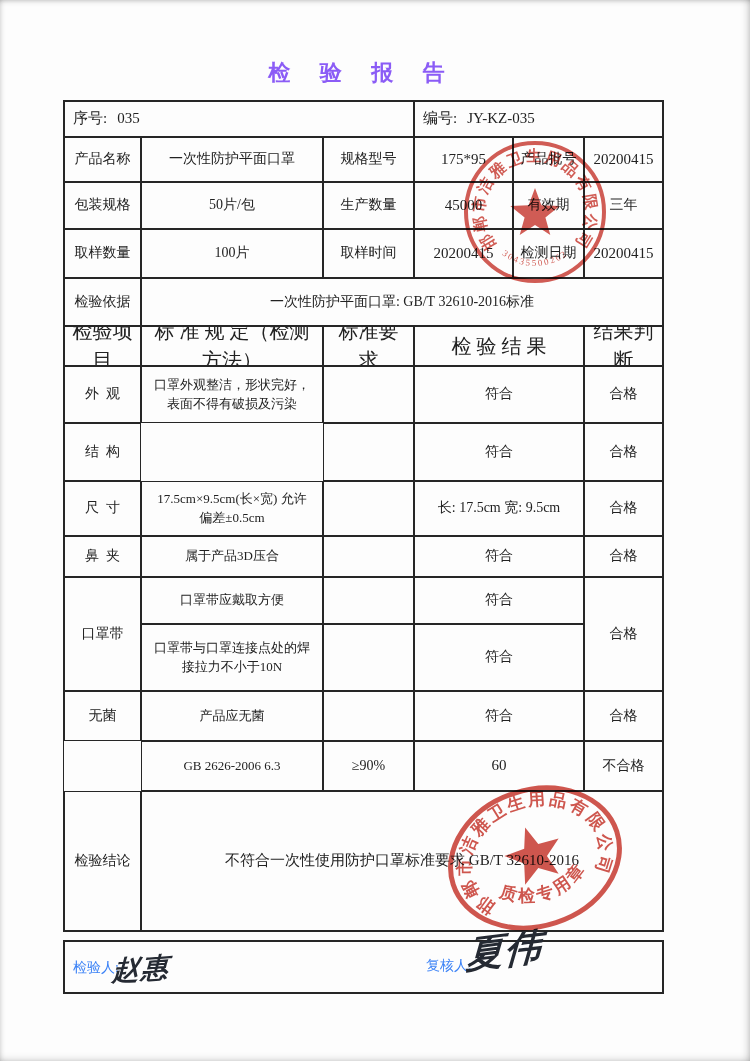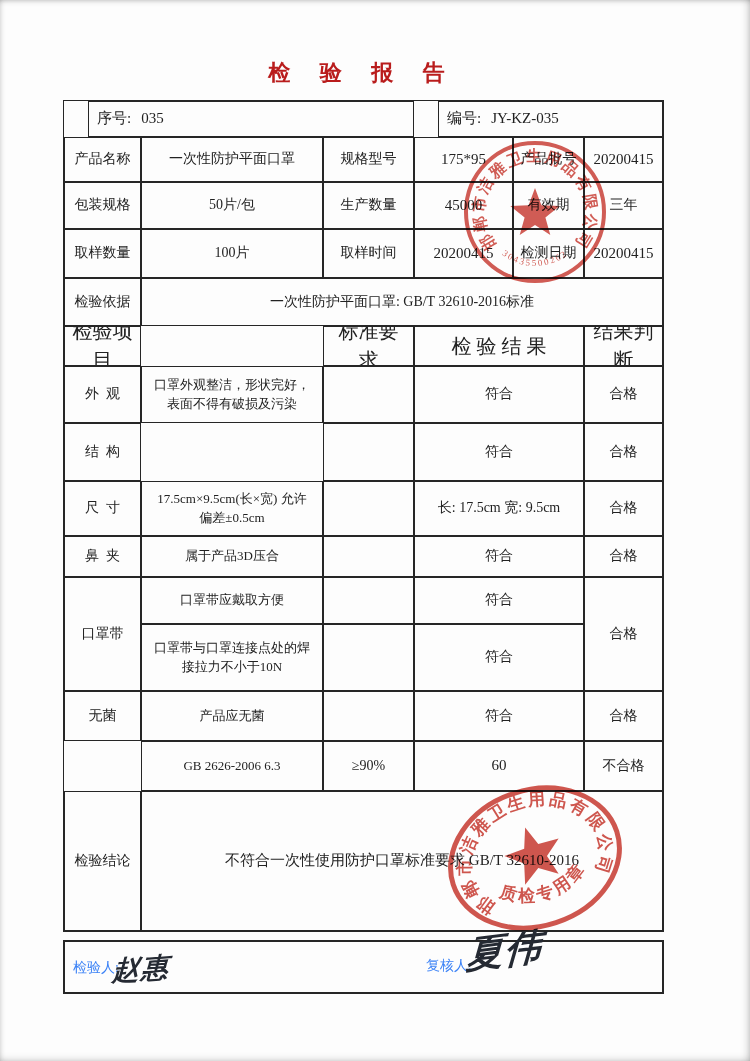--- a/index.html
+++ b/index.html
@@ -7,34 +7,34 @@
   body { font-family:"Liberation Serif","DejaVu Serif",serif; color:#1f1f1f; }
   .page {
     position:relative; width:750px; height:1061px; background:#fdfdfd; overflow:hidden;
     box-shadow: inset -7px 0 10px -7px rgba(0,0,0,.30),
                 inset 0 -6px 9px -6px rgba(0,0,0,.22),
                 inset 0 5px 6px -5px rgba(0,0,0,.28),
                 inset 4px 0 6px -4px rgba(0,0,0,.18);
   }
   .title {
     position:absolute; top:58px; left:63px; width:599px; text-align:center;
-    font-size:22px; font-weight:bold; letter-spacing:12px; white-space:pre; color:#b91c1c;
+    font-size:22px; font-weight:bold; letter-spacing:12px; white-space:pre; color:#8b5cf6;
   }
   .tbl {
     position:absolute; left:63px; top:100px; width:601px; height:832px;
     display:grid; border:1px solid #262626;
     grid-template-columns:77px 182px 91px 99px 71px 79px;
     grid-template-rows:36px 45px 47px 49px 48px 40px 57px 58px 55px 41px 47px 67px 50px 50px 140px;
   }
   .cell {
     border:1px solid #262626; display:flex; align-items:center; justify-content:center;
     text-align:center; font-size:14px; line-height:1.45; white-space:pre-wrap;
     padding:2px 5px; overflow:hidden; color:#222;
   }
-  .cell.left { justify-content:flex-start; padding-left:8px; text-align:left;margin-left:24px; }
+  .cell.left { justify-content:flex-start; padding-left:8px; text-align:left; }
   .cell.std { font-size:13px; padding:2px 9px; }
   .cell.num { font-size:15px; }
   .cell.hdr { font-size:20px; }
   .idrow { font-size:15px; }
   .concl { font-size:15px; }
   .sigbox {
     position:absolute; left:63px; top:940px; width:601px; height:54px;
     border:2px solid #262626; background:transparent;
   }
   .sig-label { position:absolute; font-size:14px; white-space:pre; color:#3b82f6; }
@@ -75,20 +75,21 @@
     <div class="cell" style="grid-area:4/2/5/3">100片</div>
     <div class="cell" style="grid-area:4/3/5/4">取样时间</div>
     <div class="cell num" style="grid-area:4/4/5/5">20200415</div>
     <div class="cell" style="grid-area:4/5/5/6">检测日期</div>
     <div class="cell num" style="grid-area:4/6/5/7">20200415</div>
 
     <div class="cell" style="grid-area:5/1/6/2">检验依据</div>
     <div class="cell" style="grid-area:5/2/6/7">一次性防护平面口罩: GB/T 32610-2016标准</div>
 
     <div class="cell hdr" style="grid-area:6/1/7/2">检验项目</div>
+    <div class="cell hdr" style="grid-area:6/2/7/3">标 准 规 定（检测方法）</div>
     <div class="cell hdr" style="grid-area:6/3/7/4">标准要求</div>
     <div class="cell hdr" style="grid-area:6/4/7/6">检 验 结 果</div>
     <div class="cell hdr" style="grid-area:6/6/7/7">结果判断</div>
 
     <div class="cell" style="grid-area:7/1/8/2">外  观</div>
     <div class="cell std" style="grid-area:7/2/8/3">口罩外观整洁，形状完好，表面不得有破损及污染</div>
     <div class="cell" style="grid-area:7/3/8/4"></div>
     <div class="cell" style="grid-area:7/4/8/6">符合</div>
     <div class="cell" style="grid-area:7/6/8/7">合格</div>
 

